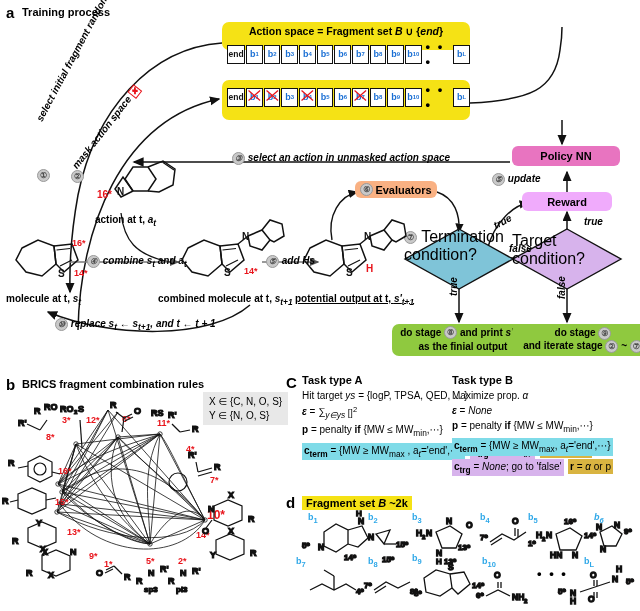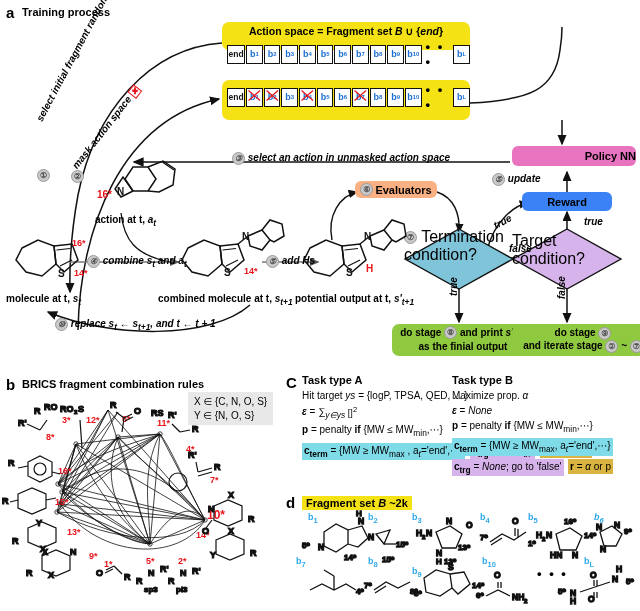--- a/index.html
+++ b/index.html
@@ -14,34 +14,34 @@
   .cell{width:19px;height:17px;border:1.4px solid #111;background:#fff;
         display:flex;align-items:center;justify-content:center;
         font-size:9px;color:#1a6fd4;font-weight:bold;position:relative;}
   .cell.endc{color:#111;font-size:8.5px;width:21px;}
   .cell sub{font-size:6px;}
   .xmark{position:absolute;inset:0;}
   .dots{font-size:13px;font-weight:bold;letter-spacing:2px;padding:0 3px;}
   .node{border-radius:6px;display:flex;align-items:center;justify-content:center;
         font-weight:bold;font-size:11px;text-align:center;border:0;}
   .policy{background:#e874c0;}
-  .reward{background:#3b82f6;justify-content:center;}
+  .reward{background:#f0abfc;justify-content:center;}
   .evaluators{background:#f9b183;font-size:11px;}
   .greenbox{background:#8fc93f;border-radius:7px;display:flex;align-items:center;
             justify-content:center;font-weight:bold;font-size:10px;line-height:1.25;
             text-align:center;}
   .step{display:inline-flex;align-items:center;justify-content:center;
         width:11px;height:11px;border-radius:50%;background:#c9c9c9;color:#4a4a4a;
         font-size:8px;font-weight:bold;border:1px solid #9a9a9a;vertical-align:middle;}
   .flowlabel{font-style:italic;font-weight:bold;font-size:10px;white-space:nowrap;}
   .tf{font-style:italic;font-weight:bold;font-size:10px;}
   .molcap{font-weight:bold;font-size:10px;white-space:nowrap;}
   .red{color:#e8141b;font-weight:bold;}
   .blue{color:#2fa8e8;font-weight:bold;}
-  .setbox{background:#e8e8e8;font-size:10px;line-height:1.35;padding:3px 6px;}
+  .setbox{background:#e8e8e8;font-size:10px;line-height:1.35;padding:3px 6px;margin-left:15px;}
   .eqline{font-size:10px;white-space:nowrap;line-height:1.5;}
   .hl-cyan{background:#7fdbe8;}
   .hl-purple{background:#d7b3ec;}
   .hl-gold{background:#d9b441;}
   .hl-yellow{background:#f5e215;}
   svg{overflow:visible;}
   .mol text{font-family:"Liberation Sans",sans-serif;font-weight:bold;}
 </style>
 </head>
 <body>
@@ -158,21 +158,21 @@
 
 <div class="abs" style="left:71px;top:167px;"><span class="step">②</span></div>
 <div class="abs flowlabel" style="left:70px;top:164px;transform:rotate(-52deg);transform-origin:left top;">mask action space <span style="color:#e8141b;border:1px solid #e8141b;font-size:8px;padding:0 1px;">✖</span></div>
 
 <div class="abs flowlabel" style="left:232px;top:152px;"><span class="step">③</span> <i>select an action in unmasked action space</i></div>
 
 <div class="abs flowlabel" style="left:87px;top:255px;"><span class="step">④</span> <i>combine s<sub>t</sub> and a<sub>t</sub></i></div>
 <div class="abs flowlabel" style="left:266px;top:255px;"><span class="step">⑤</span> <i>add Hs</i></div>
 <div class="abs flowlabel" style="left:55px;top:318px;"><span class="step">⑩</span> <i>replace s<sub>t</sub> ← s<sub>t+1</sub>, and t ← t + 1</i></div>
 
-<div class="abs node policy" style="left:512px;top:146px;width:124px;height:20px;justify-content:flex-end;">
+<div class="abs node policy" style="left:512px;top:146px;width:108px;height:20px;">
   <span>Policy NN</span>
 </div>
 
 <div class="abs node reward" style="left:522px;top:192px;width:90px;height:19px;">
   <span>Reward</span>
 </div>
 <div class="abs flowlabel" style="left:492px;top:173px;"><span class="step">⑤</span> <i>update</i></div>
 
 <div class="abs node evaluators" style="left:355px;top:181px;width:82px;height:17px;">
   <span class="step" style="margin-right:2px;">⑥</span>
@@ -267,21 +267,21 @@
     <line x1="44.5" y1="32" x2="58" y2="30.5" stroke-width="1.1"></line>
     <line x1="48" y1="48" x2="60" y2="42" stroke-width="1.1"></line>
     <line x1="60" y1="26" x2="70" y2="18"></line>
     <polyline points="70,18 84,12 92,22 84,32 72,28 70,18"></polyline>
     <polyline points="84,12 92,2 104,6 106,18 96,24 92,22"></polyline>
   </g>
   <text x="64" y="22" font-size="10" fill="#111">N</text>
   <text x="46" y="58" font-size="10" fill="#111">S</text>
   <text x="66" y="54" font-size="10" fill="#e8141b">H</text>
 </svg>
-<div class="abs molcap" style="left:295px;top:293px;">potential output at t, <i>s'<sub>t+1</sub></i></div>
+<div class="abs molcap" style="left:295px;top:293px;text-decoration:underline;">potential output at t, <i>s'<sub>t+1</sub></i></div>
 
 <div class="abs panel-letter" style="left:6px;top:376px;">b</div>
 <div class="abs panel-title" style="left:22px;top:378px;">BRICS fragment combination rules</div>
 
 <div class="abs setbox" style="left:188px;top:392px;">
   <div>X ∈ {C, N, O, S}</div>
   <div>Y ∈ {N, O, S}</div>
 </div>
 
 <svg class="abs" style="left:0;top:392px;" width="290" height="215">
@@ -498,21 +498,21 @@
 <div class="abs hl-yellow panel-title" style="left:302px;top:496px;padding:1px 4px;">Fragment set <i>B</i> ~2k</div>
 
 <div class="abs blue" style="left:308px;top:512px;font-size:9px;">b<sub>1</sub></div>
 <div class="abs blue" style="left:368px;top:512px;font-size:9px;">b<sub>2</sub></div>
 <div class="abs blue" style="left:412px;top:512px;font-size:9px;">b<sub>3</sub></div>
 <div class="abs blue" style="left:480px;top:512px;font-size:9px;">b<sub>4</sub></div>
 <div class="abs blue" style="left:528px;top:512px;font-size:9px;">b<sub>5</sub></div>
 <div class="abs blue" style="left:594px;top:512px;font-size:9px;font-style:italic;">b<sub>6</sub></div>
 <div class="abs blue" style="left:296px;top:556px;font-size:9px;">b<sub>7</sub></div>
 <div class="abs blue" style="left:368px;top:556px;font-size:9px;">b<sub>8</sub></div>
-<div class="abs blue" style="left:412px;top:566px;font-size:9px;">b<sub>9</sub></div>
+<div class="abs blue" style="left:412px;top:553px;font-size:9px;">b<sub>9</sub></div>
 <div class="abs blue" style="left:482px;top:556px;font-size:9px;">b<sub>10</sub></div>
 <div class="abs blue" style="left:584px;top:556px;font-size:9px;">b<sub>L</sub></div>
 <div class="abs dots" style="left:534px;top:566px;">• • •</div>
 
 <svg class="abs mol" style="left:300px;top:508px;" width="340" height="100">
   <g stroke="#111" stroke-width="1.3" fill="none">
 
     <polygon points="24,24 36,16 48,22 48,36 36,44 24,38"></polygon>
     <polyline points="48,22 62,18 68,30 58,39 48,36"></polyline>
     <text x="18" y="42" font-size="8.5" fill="#111">N</text>

